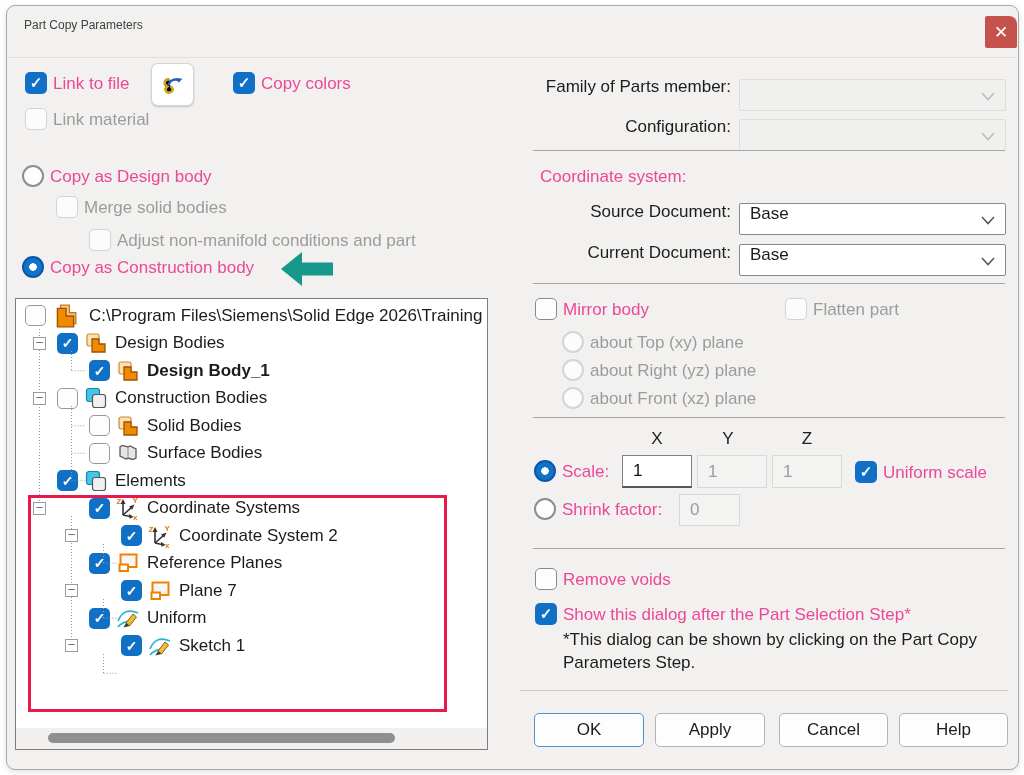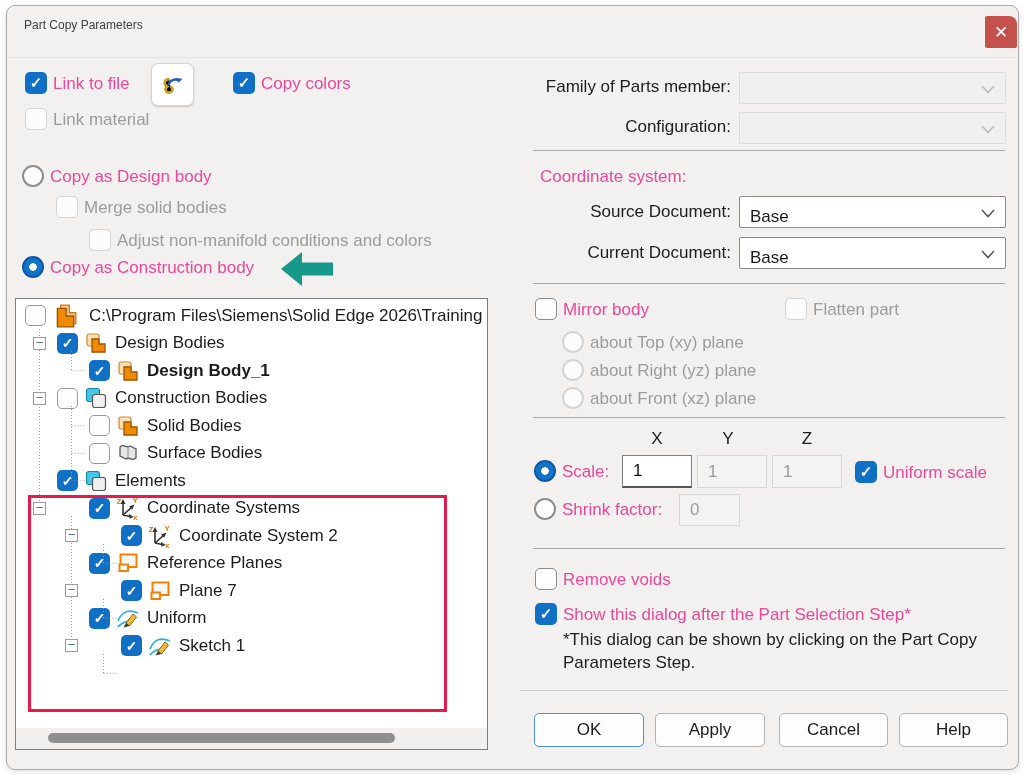--- a/index.html
+++ b/index.html
@@ -15,21 +15,21 @@
   .cb.off{background:#fdfdfd;border:1.5px solid #8a8a8a;}
   .cb.dis{background:#fcfcfc;border:1.5px solid #d3d3d3;}
   .radio{position:absolute;width:22px;height:22px;border-radius:50%;box-sizing:border-box;}
   .radio.on{border:2px solid #0c58a6;background:radial-gradient(circle,#ffffff 0 3.5px,#1173c9 4px);}
   .radio.off{border:2px solid #8d8d8d;background:#fdfdfd;}
   .radio.dis{border:2px solid #d4d4d4;background:#fcfcfc;}
   .lbl{position:absolute;font-size:17px;color:#ec4899;white-space:nowrap;line-height:20px;}
   .lbl.dis{color:#9c9c9c;}
   .rlab{position:absolute;width:200px;text-align:right;font-size:17px;color:#1d1d1d;white-space:nowrap;line-height:20px;}
   
-  .combo{position:absolute;width:267px;height:32px;box-sizing:border-box;background:#ffffff;border:1px solid #8a8a8a;border-radius:2px;display:flex;align-items:flex-end;padding:0 30px 0 10px;font-size:17px;color:#1b1b1b;}
+  .combo{position:absolute;width:267px;height:32px;box-sizing:border-box;background:#ffffff;border:1px solid #8a8a8a;border-radius:2px;display:flex;align-items:flex-start;padding:0 30px 0 10px;font-size:17px;color:#1b1b1b;margin-top:7px;}
   .combo.dis{background:#f0f0ef;border-color:#dcdcdc;}
   .combo svg{position:absolute;right:10px;top:12px;}
   
   .tinput{position:absolute;width:70px;height:33px;box-sizing:border-box;background:#fff;border:1px solid #7f7f7f;border-bottom:2px solid #565656;padding:0 0 0 10px;font-size:17px;color:#111;font-family:"Liberation Sans",sans-serif;}
   .tinput.dis{background:#f3f3f2;border:1px solid #d8d8d8;border-bottom:1px solid #d8d8d8;color:#9c9c9c;}
   .sep{position:absolute;left:533px;width:472px;height:1px;background:#a8a8a8;}
   .sep.light{background:#cbcbcb;}
   
   .btn{position:absolute;top:713px;height:34px;box-sizing:border-box;background:#fdfdfd;border:1px solid #b3b3b3;border-radius:5px;font-size:17px;color:#1b1b1b;display:flex;align-items:center;justify-content:center;cursor:pointer;}
   .btn.primary{border:1.5px solid #4e8fd6;}
@@ -138,21 +138,21 @@
   <div class="cb dis" style="left:25px;top:108px;"></div>
   <div class="lbl dis" style="left:53px;top:110px;">Link material</div>
 
   <div class="radio off" style="left:22px;top:165px;"></div>
   <div class="lbl" style="left:50px;top:167px;">Copy as Design body</div>
 
   <div class="cb dis" style="left:56px;top:196px;"></div>
   <div class="lbl dis" style="left:84px;top:198px;">Merge solid bodies</div>
 
   <div class="cb dis" style="left:89px;top:229px;"></div>
-  <div class="lbl dis" style="left:117px;top:231px;">Adjust non-manifold conditions and colors</div>
+  <div class="lbl dis" style="left:117px;top:231px;">Adjust non-manifold conditions and part</div>
 
   <div class="radio on" style="left:22px;top:256px;"></div>
   <div class="lbl" style="left:50px;top:258px;">Copy as Construction body</div>
 
   <svg class="annot-arrow" width="52" height="34">
     <polygon points="0,17 21,0 21,10.5 52,10.5 52,23.5 21,23.5 21,34" fill="#16988b"></polygon>
   </svg>
 
   <div class="tree">
     <svg class="tlines" width="471" height="450">

